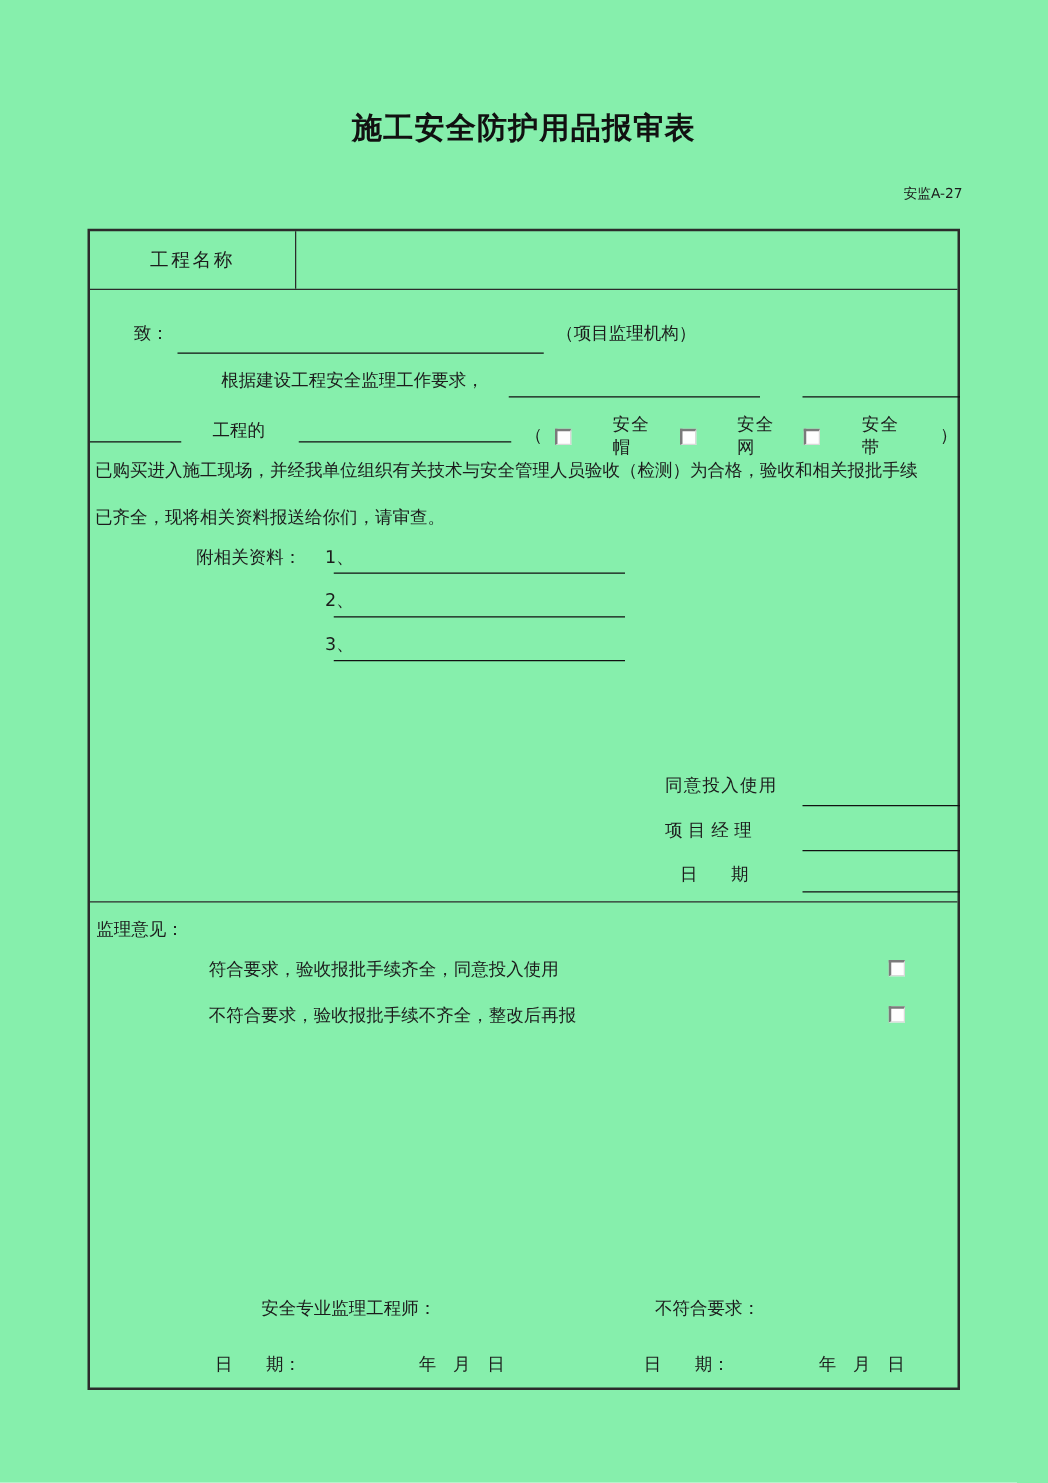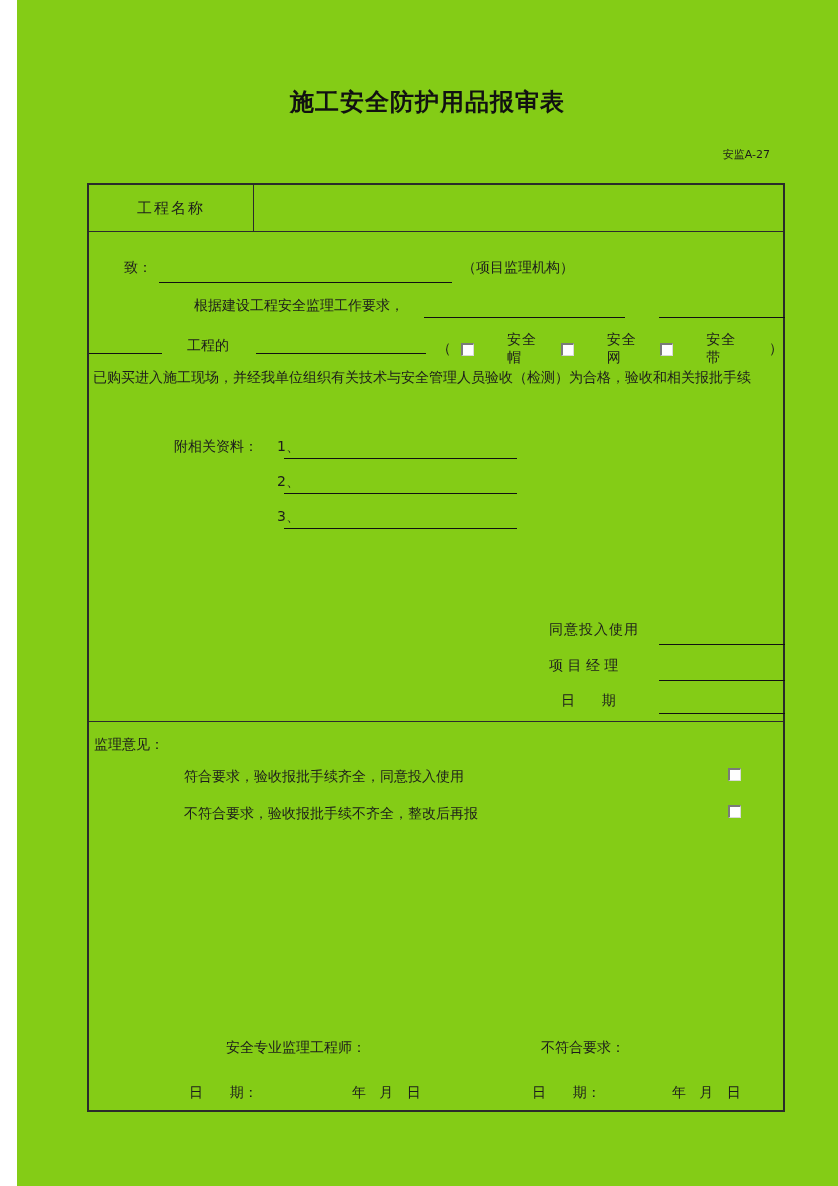--- a/index.html
+++ b/index.html
@@ -4,21 +4,21 @@
 <style>
   * { margin: 0; padding: 0; box-sizing: border-box; }
   html, body { width: 838px; background: #ffffff; }
   body {
     font-family: "DejaVu Sans", "Liberation Sans", sans-serif;
     color: #1c1c1c;
     position: relative;
     height: 1186px;
     overflow: hidden;
   }
-  .page { position: absolute; inset: 0; background: #84cc16; margin-left: 17px; }
+  .page { position: absolute; inset: 0; background: #86efac; }
 
   .doc-title {
     position: absolute; top: 86px; left: 0; width: 100%;
     text-align: center; font-size: 24px; font-weight: bold;
     letter-spacing: 1px; color: #111;
   }
   .form-code {
     position: absolute; top: 147px; right: 68px;
     font-size: 11px; color: #1c1c1c;
   }
@@ -98,20 +98,21 @@
         <span class="cbx"></span>
         <span class="item-label">安全帽</span>
         <span class="cbx"></span>
         <span class="item-label">安全网</span>
         <span class="cbx"></span>
         <span class="item-label">安全带</span>
         <span class="paren-close">）</span>
       </div>
 
       <div class="t" style="left:4px; top:135px;">已购买进入施工现场，并经我单位组织有关技术与安全管理人员验收（检测）为合格，验收和相关报批手续</div>
+      <div class="t" style="left:4px; top:172px;">已齐全，现将相关资料报送给你们，请审查。</div>
 
       <div class="t" style="left:85px; top:204px;">附相关资料：</div>
 
       <div class="t" style="left:188px; top:204px;">1、</div>
       <div class="blank" style="left:195px; top:224px; width:233px;"></div>
 
       <div class="t" style="left:188px; top:239px;">2、</div>
       <div class="blank" style="left:195px; top:259px; width:233px;"></div>
 
       <div class="t" style="left:188px; top:274px;">3、</div>

